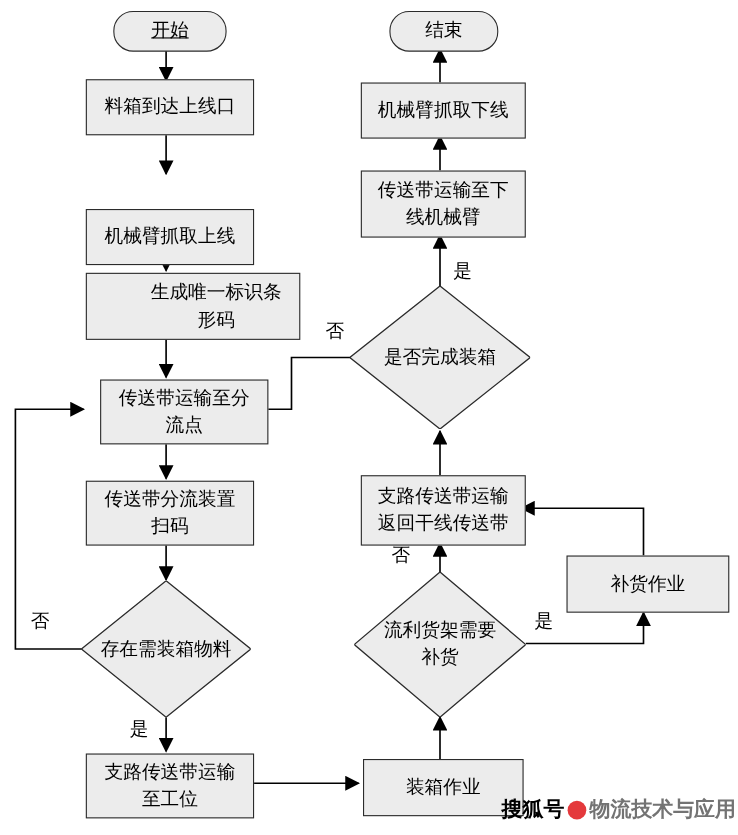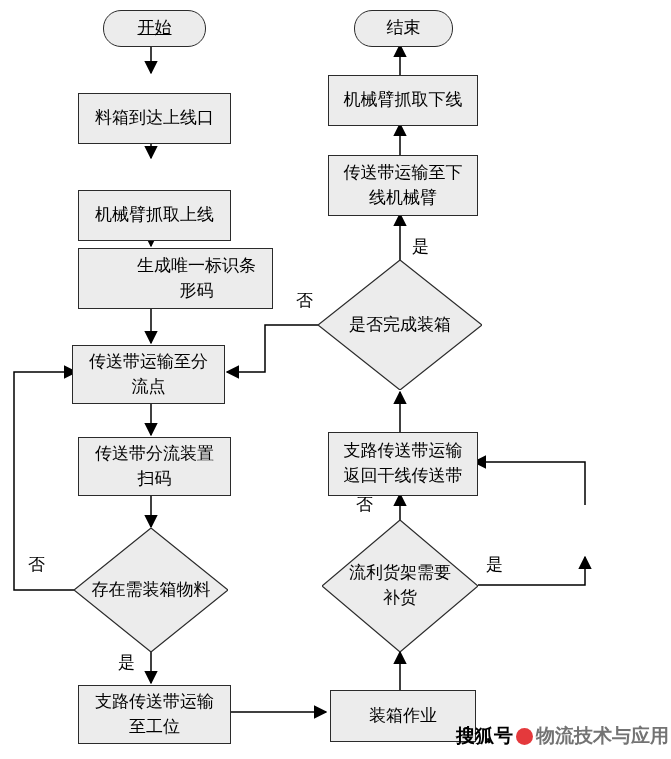--- a/index.html
+++ b/index.html
@@ -57,25 +57,25 @@
       <path d="M320 325 H265 V372 H227" marker-end="url(#ah)"></path>
       <path d="M400 260 V214" marker-end="url(#ah)"></path>
       <path d="M400 155 V124" marker-end="url(#ah)"></path>
       <path d="M400 75 V45" marker-end="url(#ah)"></path>
     </g>
   </svg>
 
   <div class="node oval" style="left:103px;top:10px;width:97px;height:33px;text-decoration:underline;">开始</div>
   <div class="node oval" style="left:354px;top:10px;width:93px;height:33px;">结束</div>
 
-  <div class="node" style="left:78px;top:93px;width:147px;height:47px;">料箱到达上线口</div>
+  <div class="node" style="left:78px;top:72px;width:147px;height:47px;">料箱到达上线口</div>
   <div class="node" style="left:78px;top:160px;width:147px;height:47px;margin-top:30px;">机械臂抓取上线</div>
   <div class="node" style="left:78px;top:248px;width:147px;height:57px;padding-left:44px;">生成唯一标识条
 形码</div>
-  <div class="node" style="left:72px;top:345px;width:147px;height:55px;">传送带运输至分
+  <div class="node" style="left:91px;top:345px;width:147px;height:55px;">传送带运输至分
 流点</div>
   <div class="node" style="left:78px;top:437px;width:147px;height:55px;">传送带分流装置
 扫码</div>
   <div class="node" style="left:78px;top:685px;width:147px;height:55px;">支路传送带运输
 至工位</div>
 
   <div class="diamond" style="left:74px;top:528px;width:154px;height:124px;">
     <svg viewBox="0 0 100 100" preserveAspectRatio="none">
       <polygon points="50,0 100,50 50,100 0,50" fill="#ececec" stroke="#2b2b2b" stroke-width="1.2" vector-effect="non-scaling-stroke"></polygon>
     </svg>
@@ -99,20 +99,21 @@
   <div class="diamond" style="left:322px;top:520px;width:156px;height:132px;">
     <svg viewBox="0 0 100 100" preserveAspectRatio="none">
       <polygon points="50,0 100,50 50,100 0,50" fill="#ececec" stroke="#2b2b2b" stroke-width="1.2" vector-effect="non-scaling-stroke"></polygon>
     </svg>
     <div class="dtext">流利货架需要
 补货</div>
   </div>
 
   <div class="node" style="left:330px;top:690px;width:140px;height:48px;">装箱作业</div>
 
+  <div class="node" style="left:515px;top:505px;width:142px;height:48px;">补货作业</div>
 
   <div class="edge-label" style="left:28px;top:556px;">否</div>
   <div class="edge-label" style="left:118px;top:654px;">是</div>
   <div class="edge-label" style="left:296px;top:292px;">否</div>
   <div class="edge-label" style="left:412px;top:238px;">是</div>
   <div class="edge-label" style="left:356px;top:496px;">否</div>
   <div class="edge-label" style="left:486px;top:556px;">是</div>
 
   <div class="watermark">
     <span class="wm-prefix">搜狐号</span>

